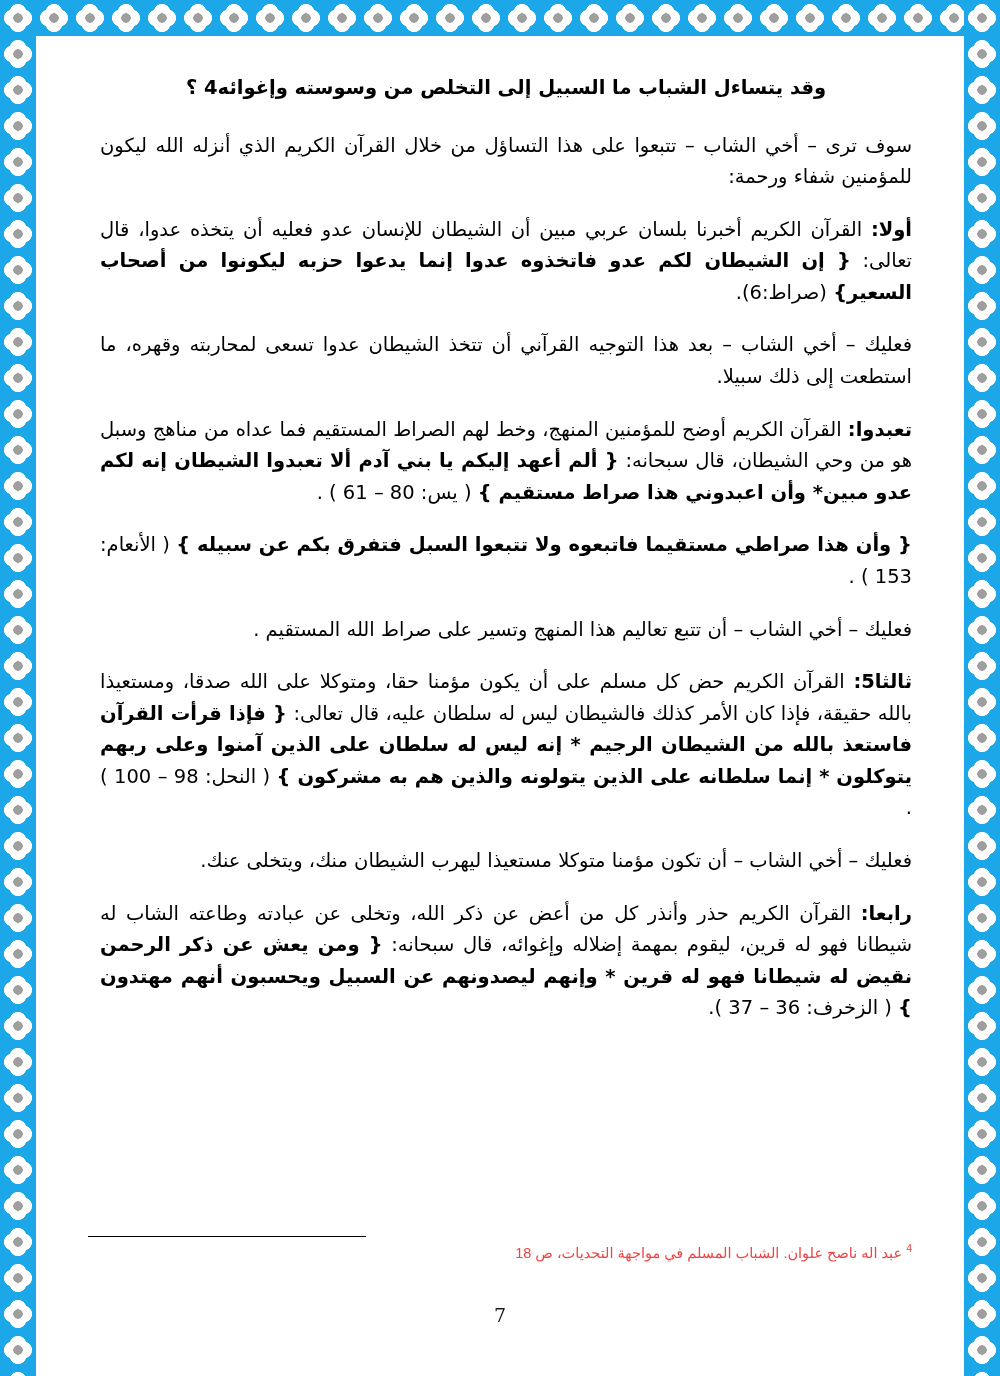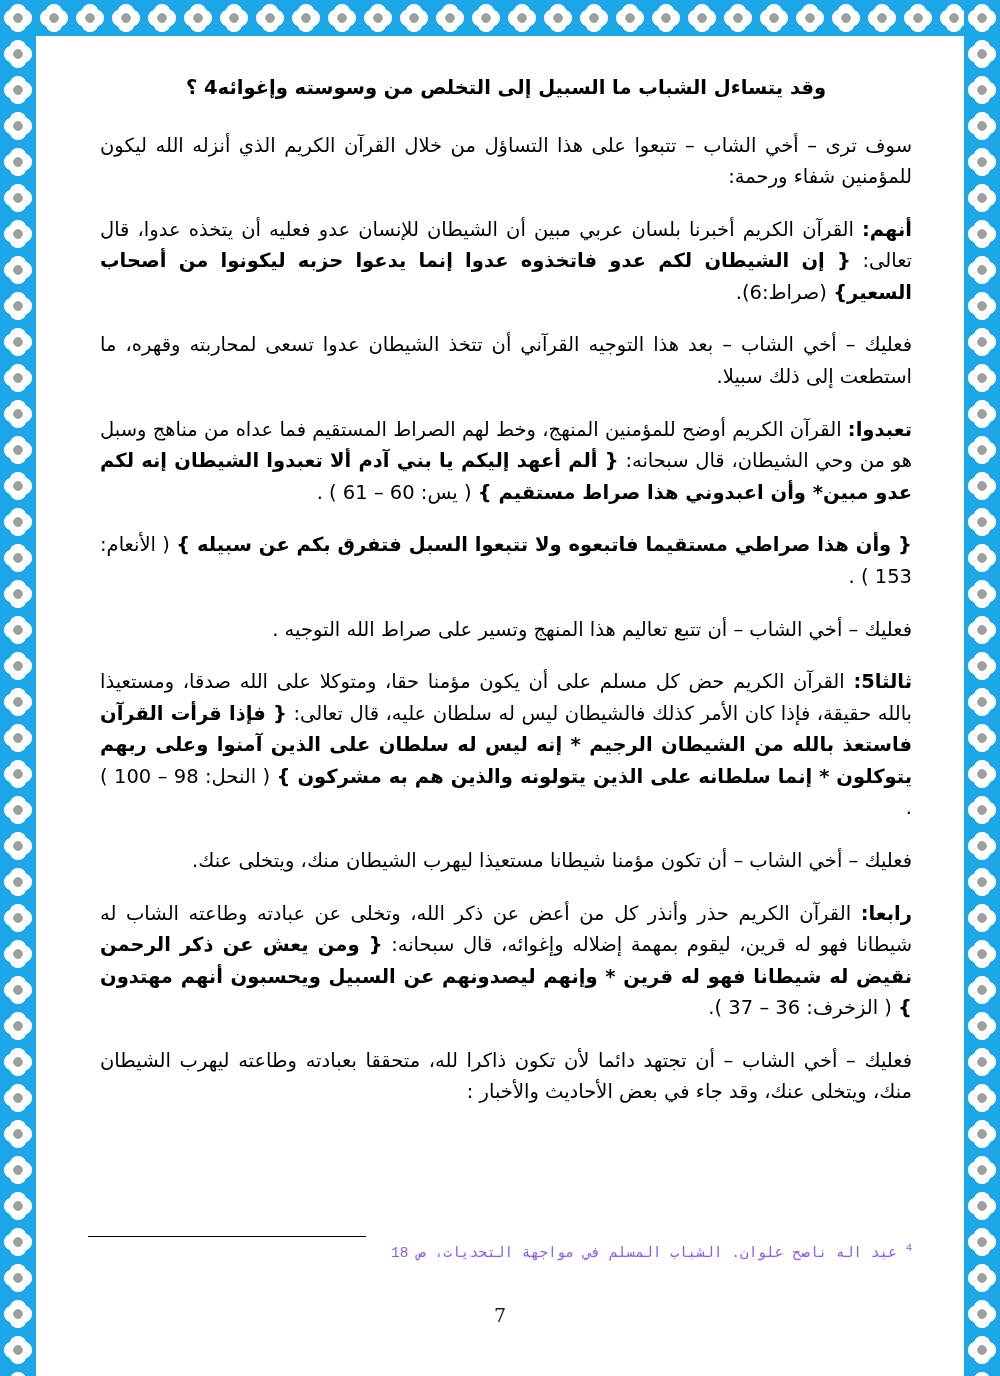--- a/index.html
+++ b/index.html
@@ -89,25 +89,25 @@
   }
   .fn-rule {
     width: 278px;
     height: 1px;
     background: #000000;
     margin: 0 0 6px 0;
     margin-right: auto;
     margin-left: 0;
   }
   .fn-line {
-    font-family: Liberation Mono, monospace;
+    font-family: Liberation Sans, sans-serif;
     font-size: 14.5px;
     line-height: 1.45;
     text-align: right;
-    color: #8b5cf6;
+    color: #ef4444;
     white-space: nowrap;
   }
   .fn-line sup {
     font-size: 10.5px;
     vertical-align: super;
     line-height: 0;
   }
 
   
   .page-number {
@@ -132,59 +132,58 @@
   <div class="border-band border-right"></div>
 
   <div class="content">
     <div class="doc-body">
 
       <p class="para heading">وقد يتساءل الشباب ما السبيل إلى التخلص من وسوسته وإغوائه4 ؟</p>
 
       <p class="para">سوف ترى – أخي الشاب – تتبعوا على هذا التساؤل من خلال القرآن الكريم الذي أنزله الله ليكون للمؤمنين شفاء ورحمة:</p>
 
       <p class="para">
-        <span class="lead">أنهم:</span>
+        <span class="lead">أولا:</span>
         <span>القرآن الكريم أخبرنا بلسان عربي مبين أن الشيطان للإنسان عدو فعليه أن يتخذه عدوا، قال تعالى:</span>
         <span class="quran">{ إن الشيطان لكم عدو فاتخذوه عدوا إنما يدعوا حزبه ليكونوا من أصحاب السعير}</span>
         <span>(صراط:6).</span>
       </p>
 
       <p class="para">فعليك – أخي الشاب – بعد هذا التوجيه القرآني أن تتخذ الشيطان عدوا تسعى لمحاربته وقهره، ما استطعت إلى ذلك سبيلا.</p>
 
       <p class="para">
         <span class="lead">تعبدوا:</span>
         <span>القرآن الكريم أوضح للمؤمنين المنهج، وخط لهم الصراط المستقيم فما عداه من مناهج وسبل هو من وحي الشيطان، قال سبحانه:</span>
         <span class="quran">{ ألم أعهد إليكم يا بني آدم ألا تعبدوا الشيطان إنه لكم عدو مبين* وأن اعبدوني هذا صراط مستقيم }</span>
-        <span>( يس: 60 – 61 ) .</span>
+        <span>( يس: 80 – 61 ) .</span>
       </p>
 
       <p class="para">
         <span class="quran">{ وأن هذا صراطي مستقيما فاتبعوه ولا تتبعوا السبل فتفرق بكم عن سبيله }</span>
         <span>( الأنعام: 153 ) .</span>
       </p>
 
-      <p class="para">فعليك – أخي الشاب – أن تتبع تعاليم هذا المنهج وتسير  على صراط الله التوجيه .</p>
+      <p class="para">فعليك – أخي الشاب – أن تتبع تعاليم هذا المنهج وتسير  على صراط الله المستقيم .</p>
 
       <p class="para">
         <span class="lead">ثالثا5:</span>
         <span>القرآن الكريم حض كل مسلم على أن يكون مؤمنا حقا، ومتوكلا على الله صدقا، ومستعيذا بالله حقيقة، فإذا كان الأمر كذلك فالشيطان ليس له سلطان عليه، قال تعالى:</span>
         <span class="quran">{ فإذا قرأت القرآن فاستعذ بالله من الشيطان الرجيم * إنه ليس له سلطان على الذين آمنوا وعلى ربهم يتوكلون * إنما سلطانه على الذين يتولونه والذين هم به مشركون }</span>
         <span>( النحل: 98 – 100 ) .</span>
       </p>
 
-      <p class="para">فعليك – أخي الشاب – أن تكون مؤمنا شيطانا مستعيذا ليهرب الشيطان منك، ويتخلى عنك.</p>
+      <p class="para">فعليك – أخي الشاب – أن تكون مؤمنا متوكلا مستعيذا ليهرب الشيطان منك، ويتخلى عنك.</p>
 
       <p class="para">
         <span class="lead">رابعا:</span>
         <span>القرآن الكريم حذر وأنذر كل من أعض عن ذكر الله، وتخلى عن عبادته وطاعته الشاب له شيطانا فهو له قرين، ليقوم بمهمة إضلاله وإغوائه، قال سبحانه:</span>
         <span class="quran">{ ومن يعش عن ذكر الرحمن نقيض له شيطانا فهو له قرين * وإنهم ليصدونهم عن السبيل ويحسبون أنهم مهتدون }</span>
         <span>( الزخرف: 36 – 37 ).</span>
       </p>
 
-      <p class="para">فعليك – أخي الشاب – أن تجتهد دائما لأن تكون ذاكرا لله، متحققا بعبادته وطاعته ليهرب الشيطان منك، ويتخلى عنك، وقد جاء في بعض الأحاديث والأخبار :</p>
 
 
     </div>
 
     <div class="footnotes">
       <div class="fn-rule"></div>
       <div class="fn-line">
         <sup>4</sup>
         <span>عبد اله ناصح علوان. الشباب المسلم في مواجهة التحديات، ص 18</span>
       </div>

